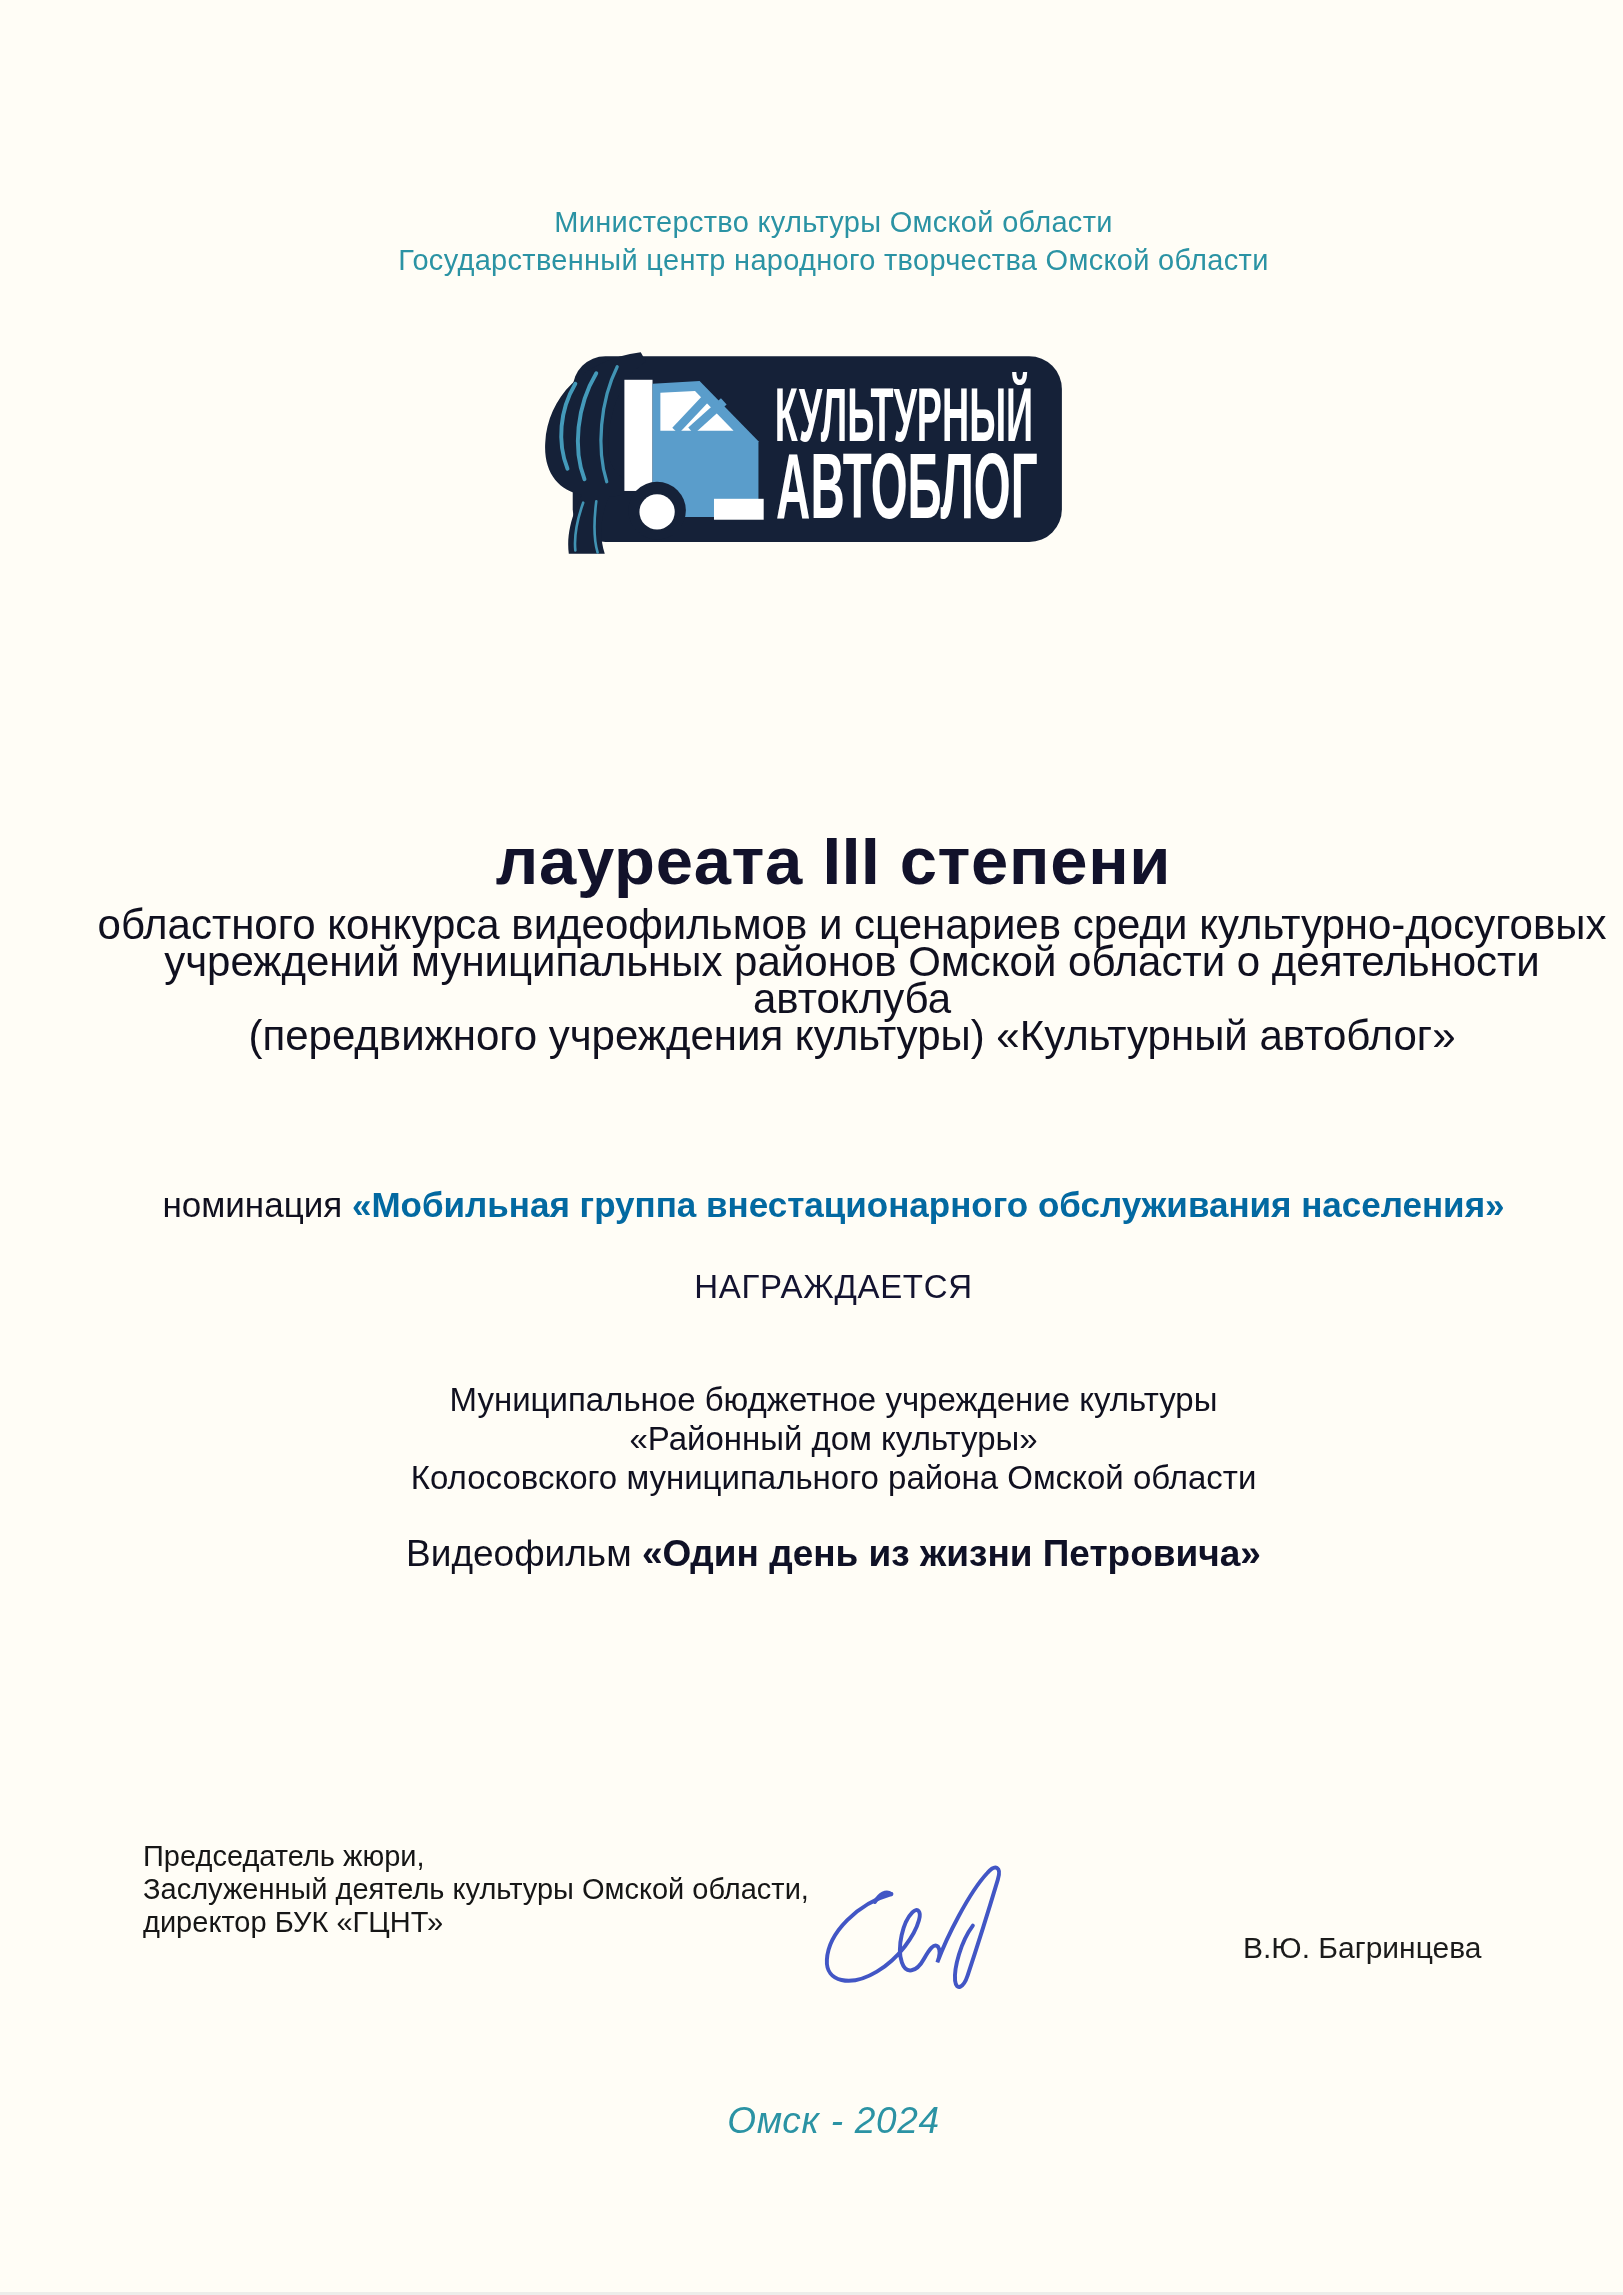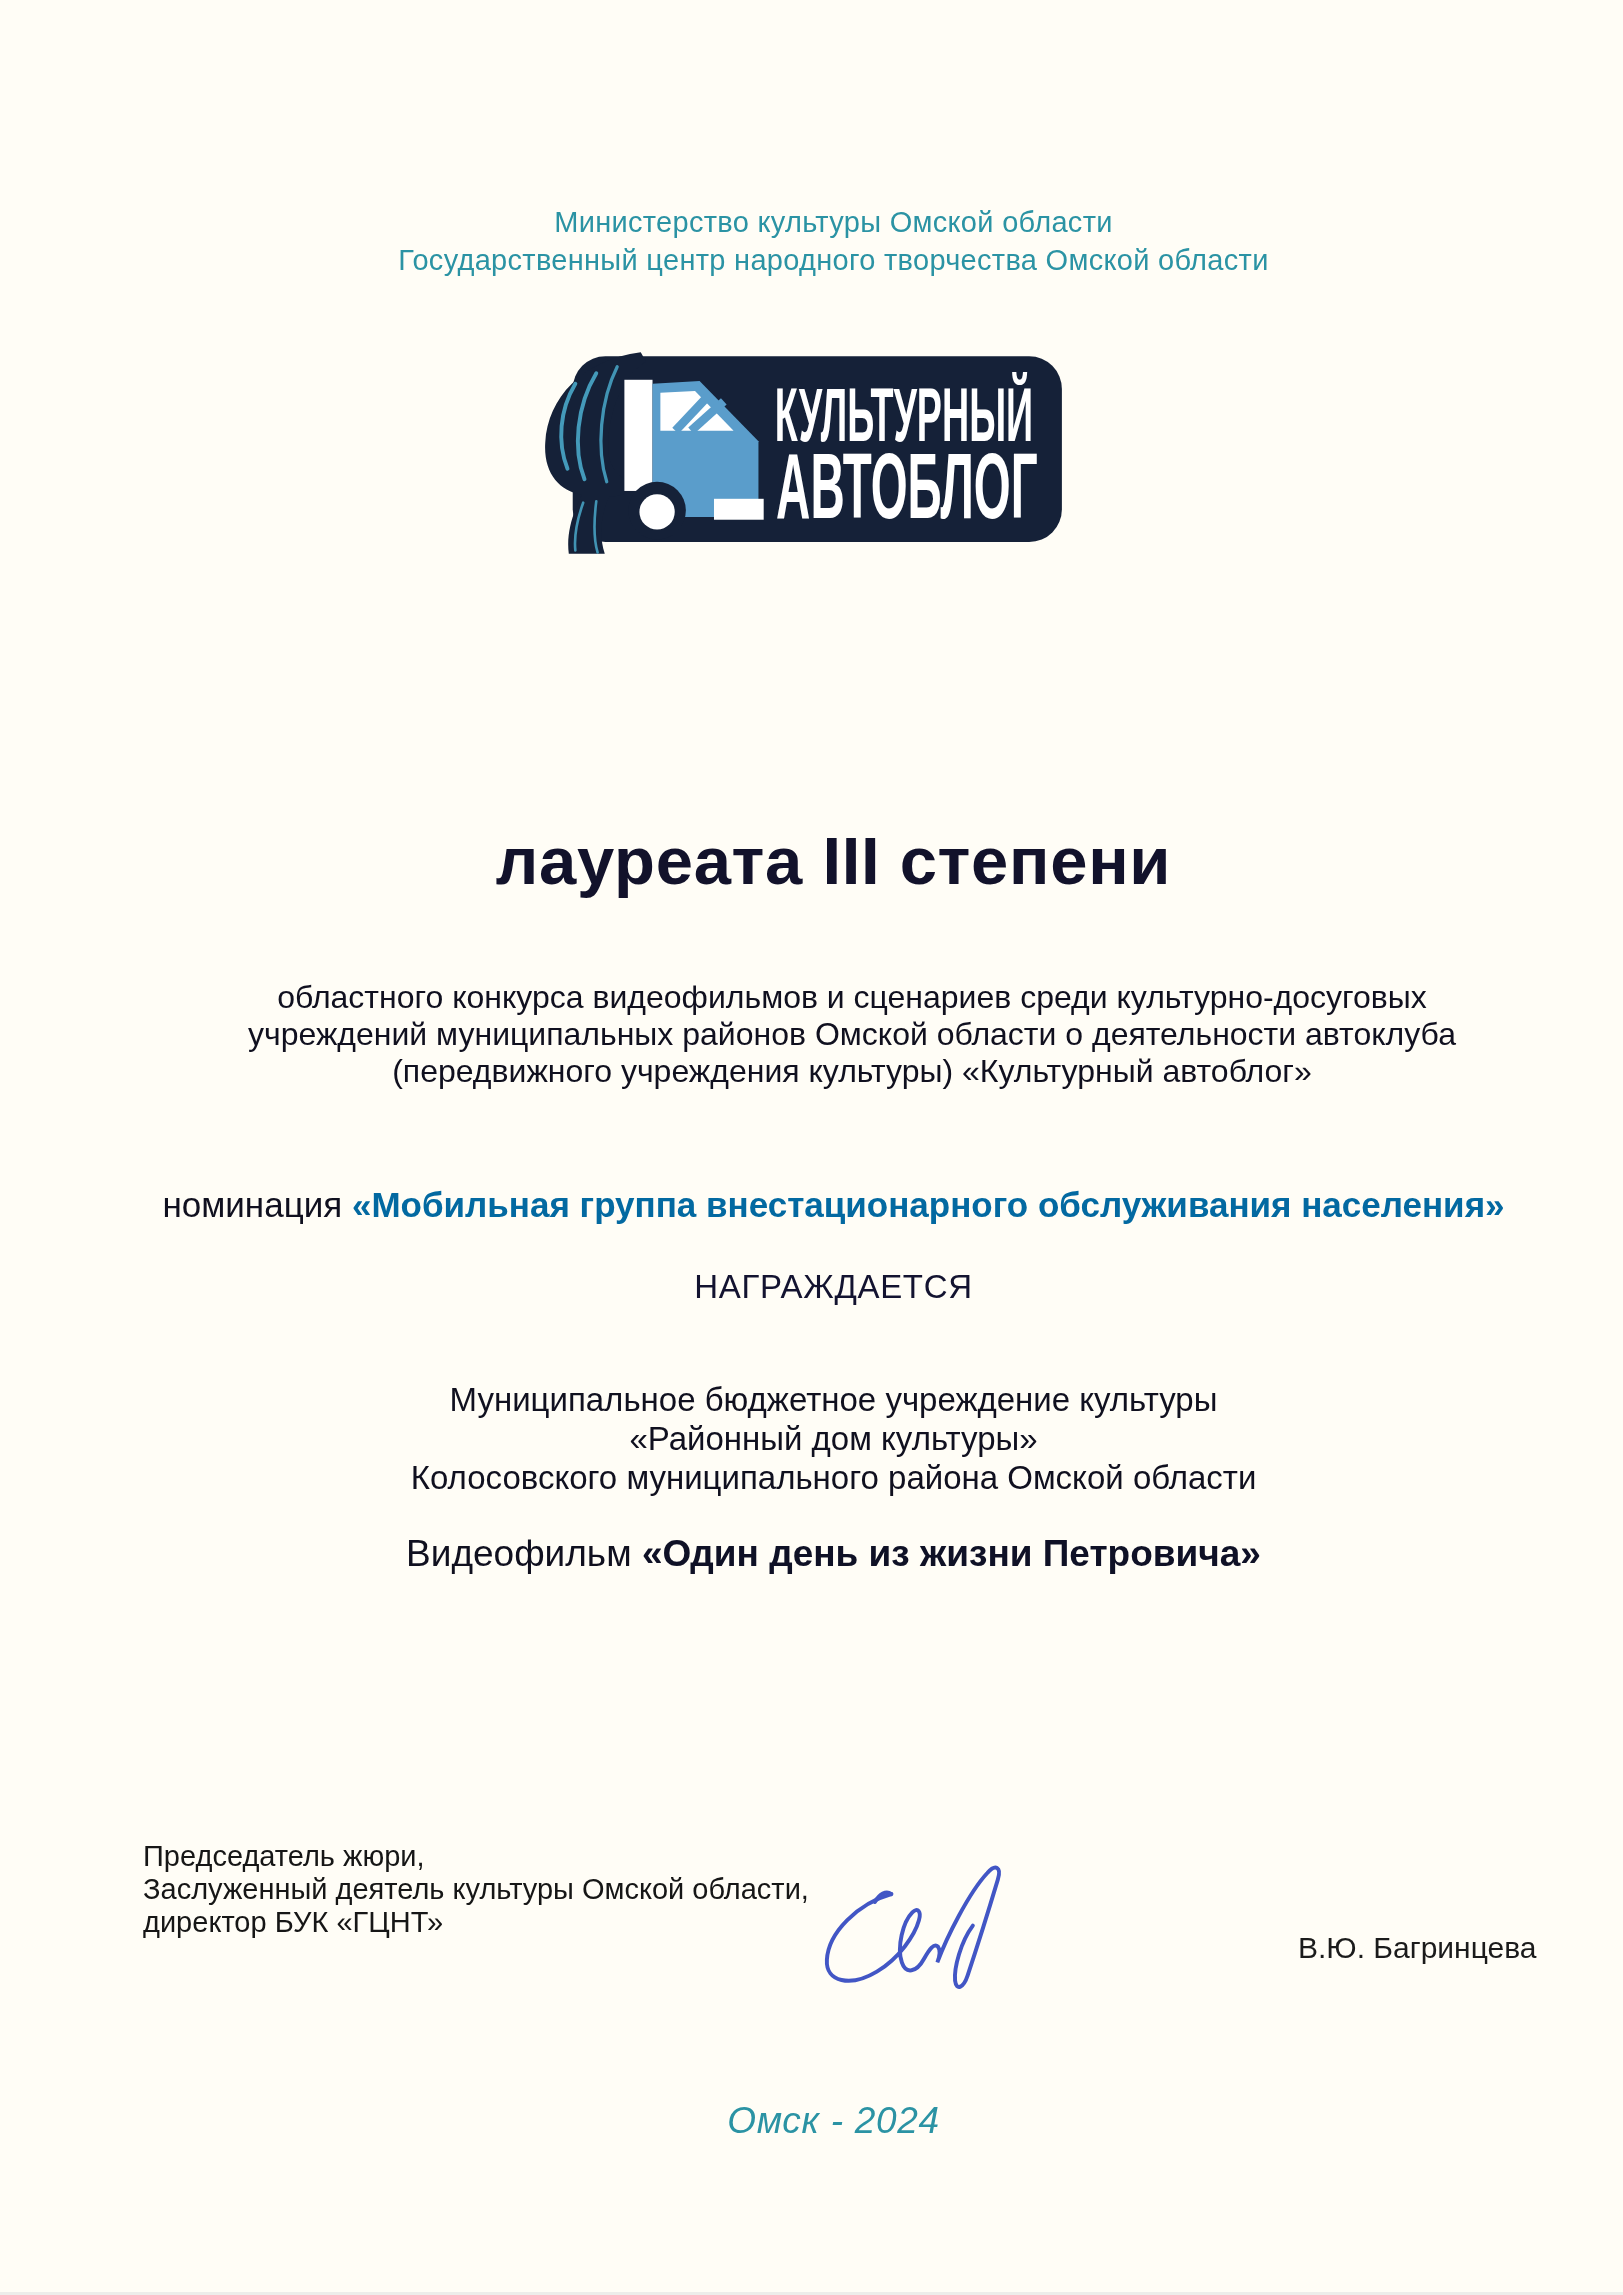--- a/index.html
+++ b/index.html
@@ -47,22 +47,22 @@
 
   .subtitle{
     top:822px;
     font-size:67px;
     font-weight:bold;
     color:#12122b;
     letter-spacing:0.7px;
   }
 
   .description{
-    top:979px;
-    font-size:32px;
+    top:906px;
+    font-size:42px;
     line-height:37px;
     color:#10101f;
     margin-left:37px;
   }
 
   .nomination{
     top:1185px;
     font-size:35px;
     color:#10101f;
   }
@@ -95,21 +95,21 @@
     top:1840px;
     font-size:29px;
     line-height:33px;
     color:#161616;
     text-align:left;
   }
 
   .signature-wrap{left:819px;top:1861px;width:309px;height:145px;}
 
   .signatory-name{
-    left:1298px;
+    left:1243px;
     top:1931px;
     font-size:30px;
     color:#1b1b1b;
   }
 
   .footer-line{
     top:2100px;
     font-size:37px;
     color:#2b93a4;
     letter-spacing:0.7px;

